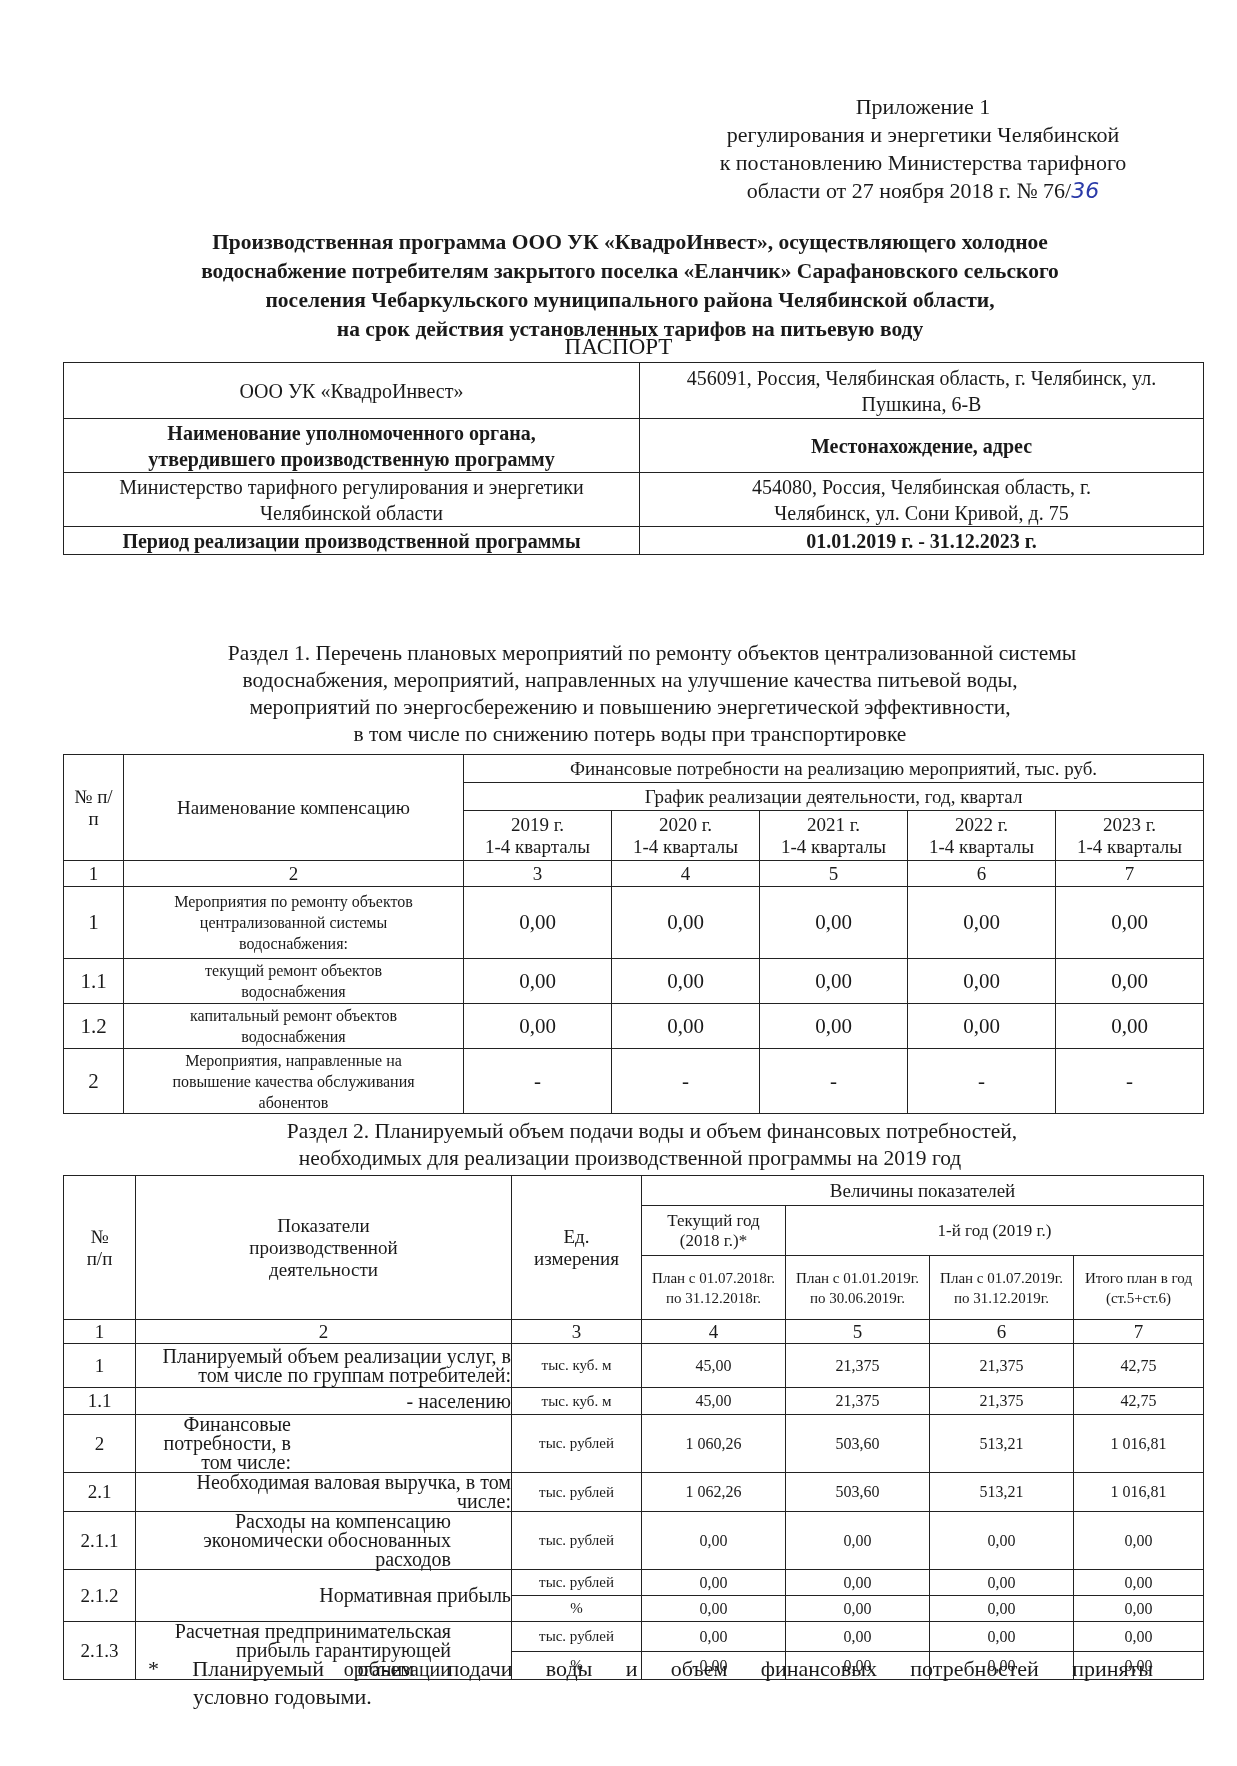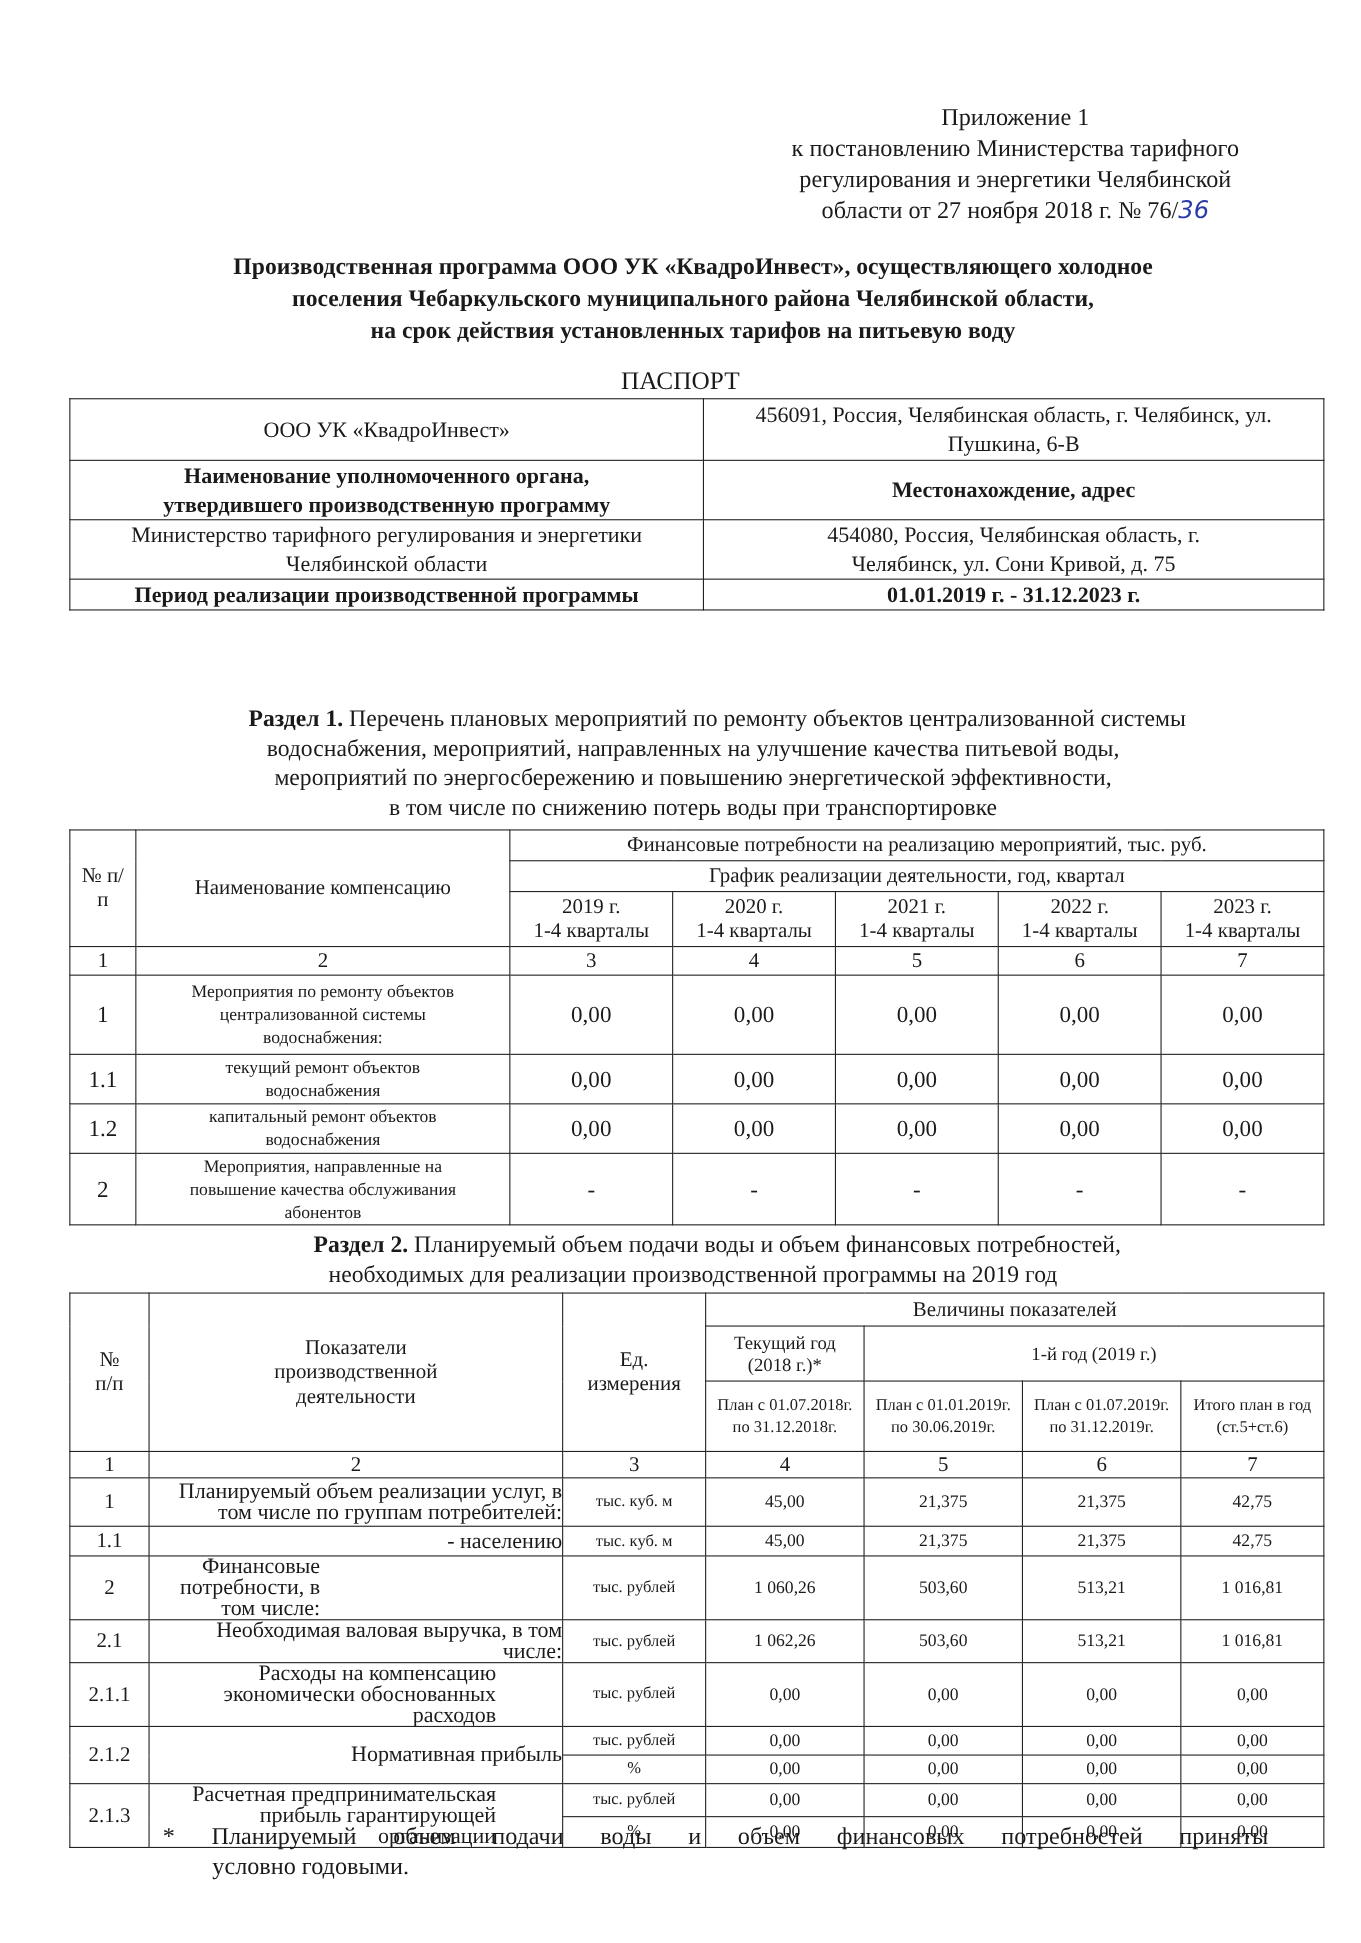--- a/index.html
+++ b/index.html
@@ -22,47 +22,48 @@
     text-align: center; font-weight: normal; font-size: 23px;
   }
   table { border-collapse: collapse; position: absolute; table-layout: fixed; }
   td, th { border: 1.6px solid #222; text-align: center; vertical-align: middle; font-weight: normal; }
   .passport { left: 63px; top: 362px; width: 1140px; font-size: 20px; line-height: 26px; }
   .passport .b { font-weight: bold; }
   .sec-title {
     position: absolute; left: 130px; width: 1000px; text-align: center;
     font-size: 21.5px; line-height: 27px;
   }
-  .sec-title b { font-weight: bold; margin-left: 44px; }
+  .sec-title b { font-weight: normal; margin-left: 44px; }
   .t1 { left: 63px; top: 754px; width: 1140px; font-size: 19px; }
   .t1 .small { font-size: 16px; line-height: 21px; }
   .t1 .num { font-size: 21px; }
   .t2 { left: 63px; top: 1175px; width: 1140px; font-size: 19px; }
   .t2 .small { font-size: 16px; line-height: 20px; }
   .t2 .lft { text-align: right; padding-left: 4px; font-size: 20px; line-height: 19px; }
   .t2 .unit { font-size: 15px; }
   .t2 .num { font-size: 16px; text-align: center; }
   .footnote {
     position: absolute; left: 148px; top: 1654px; width: 1005px;
     font-size: 22px; line-height: 30px; text-align: justify; text-align-last: justify;
   }
   .footnote2 { position: absolute; left: 148px; top: 1684px; font-size: 22px; margin-left: 45px; }
 </style>
 </head>
 <body>
 
 <div class="appendix">
   <div>Приложение 1</div>
+  <div>регулирования и энергетики Челябинской</div>
   <div>к постановлению Министерства тарифного</div>
-  <div>регулирования и энергетики Челябинской</div>
   <div><span>области от 27 ноября 2018 г. № 76/</span><span class="hand">36</span></div>
 </div>
 
 <div class="title">
   <div>Производственная программа ООО УК «КвадроИнвест», осуществляющего холодное</div>
+  <div>водоснабжение потребителям закрытого поселка «Еланчик» Сарафановского сельского</div>
   <div>поселения Чебаркульского муниципального района Челябинской области,</div>
   <div>на срок действия установленных тарифов на питьевую воду</div>
 </div>
 
 <div class="passport-title">ПАСПОРТ</div>
 
 <table class="passport">
   <colgroup>
       <col style="width:576px">
       <col style="width:564px">

